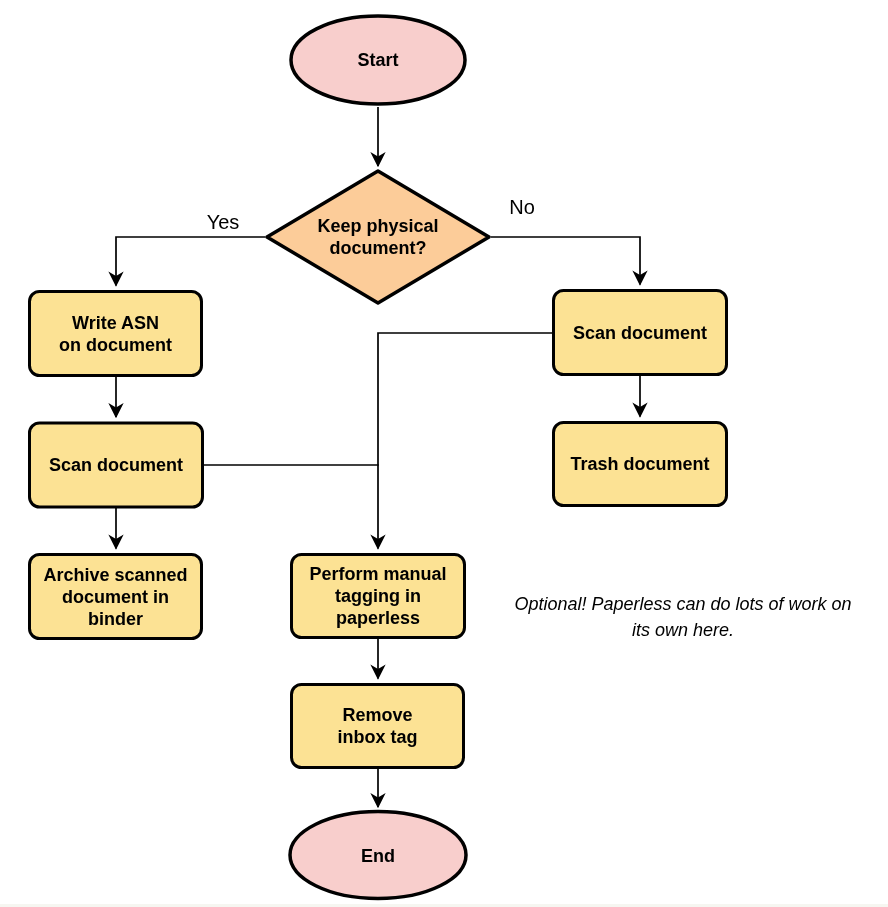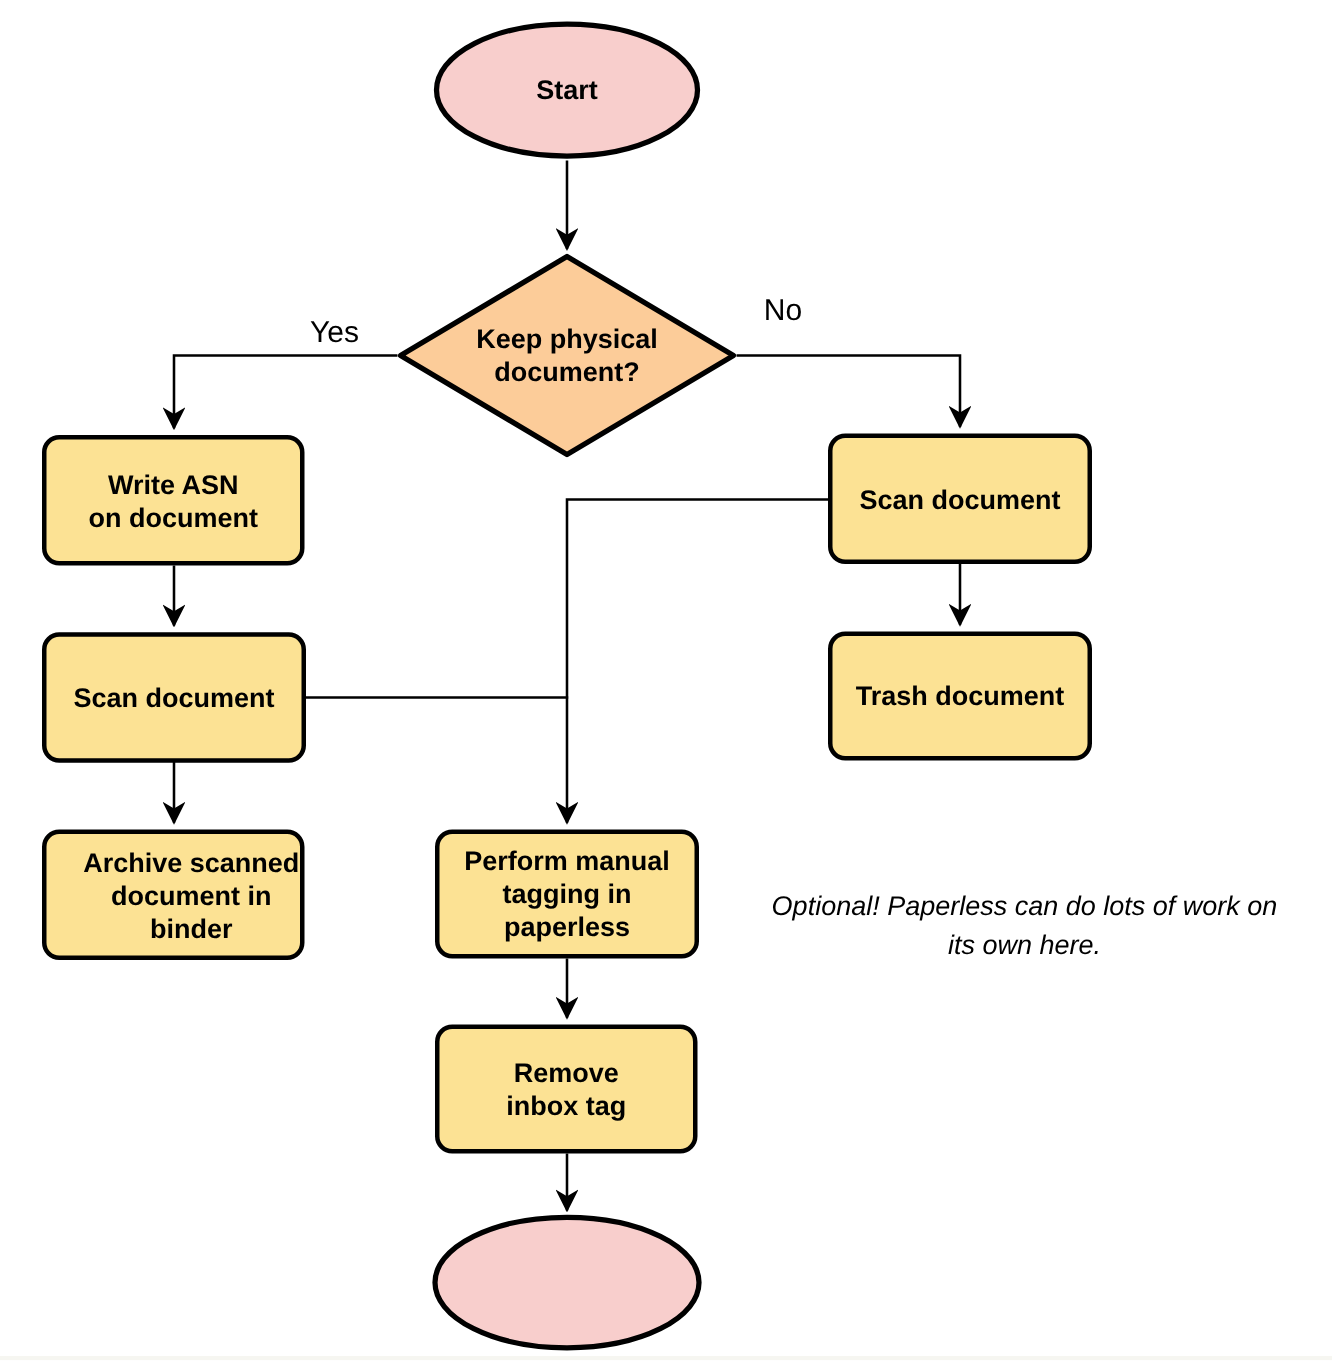--- a/index.html
+++ b/index.html
@@ -102,35 +102,36 @@
   <div class="node-label" style="left:291px; top:16px; width:174px; height:88px;">Start</div>
 
   <div class="node-label" style="left:267px; top:171px; width:222px; height:132px;">Keep physical
 document?</div>
 
   <div class="node-label" style="left:28px; top:290px; width:175px; height:87px;">Write ASN
 on document</div>
 
   <div class="node-label" style="left:28px; top:421px; width:176px; height:87px;">Scan document</div>
 
-  <div class="node-label" style="left:28px; top:553px; width:175px; height:87px;padding-left:12px;">Archive scanned
+  <div class="node-label" style="left:28px; top:553px; width:175px; height:87px;">Archive scanned
 document in
 binder</div>
 
   <div class="node-label" style="left:552px; top:289px; width:176px; height:87px;">Scan document</div>
 
   <div class="node-label" style="left:552px; top:421px; width:176px; height:86px;">Trash document</div>
 
   <div class="node-label" style="left:290px; top:683px; width:175px; height:86px;">Remove
 inbox tag</div>
 
   <div class="node-label" style="left:290px; top:553px; width:176px; height:86px;">Perform manual
 tagging in
 paperless</div>
 
+  <div class="node-label" style="left:290px; top:812px; width:176px; height:87px;">End</div>
 
   <div class="edge-label" style="left:203px; top:211px; width:40px;">Yes</div>
 
   <div class="edge-label" style="left:506px; top:196px; width:32px;">No</div>
 
   <div class="note-text">Optional! Paperless can do lots of work on
 its own here.</div>
 
   <div class="bottom-edge"></div>
 

